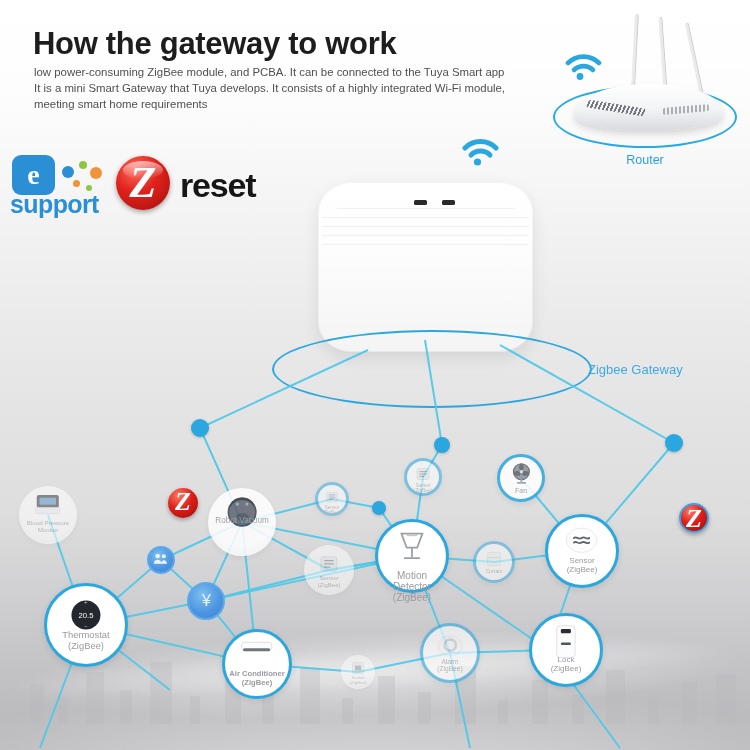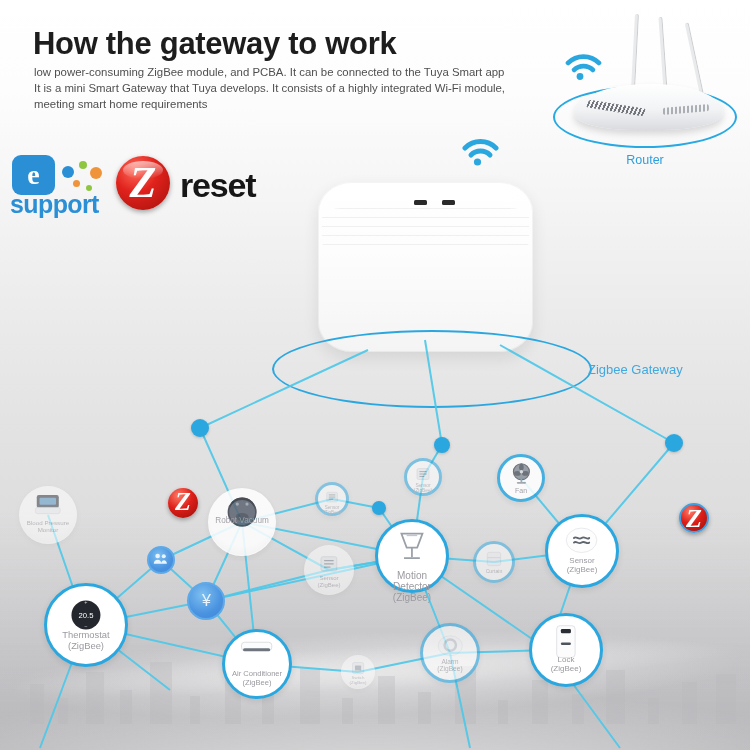--- a/index.html
+++ b/index.html
@@ -349,21 +349,21 @@
         <text x="22" y="9.5" font-size="6" fill="#cfd3d9" text-anchor="middle" font-family="Liberation Sans, sans-serif">+</text>
         <text x="22" y="25" font-size="8.5" fill="#ffffff" text-anchor="middle" font-family="Liberation Sans, sans-serif">20.5</text>
         <text x="22" y="36" font-size="6" fill="#cfd3d9" text-anchor="middle" font-family="Liberation Sans, sans-serif">−</text>
       </svg>
       </div>
       <div style="position: absolute; left: 0px; right: 0px; top: 44px; font-size: 9.4px;">
         <div class="t1">Thermostat</div>
         <div class="t2">(ZigBee)</div>
       </div>
     </div>
-    <div class="node ring" style="left: 222px; top: 629px; width: 70px; height: 70px; opacity: 1;">
+    <div class="node ring" style="left: 222px; top: 629px; width: 70px; height: 70px; opacity: 1; font-weight: bold;">
       <div class="glyph" style="margin-top: 7.7px;">
         <svg viewBox="0 0 44 22" width="33.25" height="16.625">
         <rect x="2" y="3" width="40" height="11" rx="4" fill="#fbfcfd" stroke="#d3d5d9"></rect>
         <rect x="4" y="11" width="36" height="4" rx="2" fill="#6f757e"></rect>
       </svg>
       </div>
       <div style="position: absolute; left: 0px; right: 0px; top: 38px; font-size: 7.6px;">
         <div class="t1">Air Conditioner</div>
         <div class="t2">(ZigBee)</div>
       </div>

